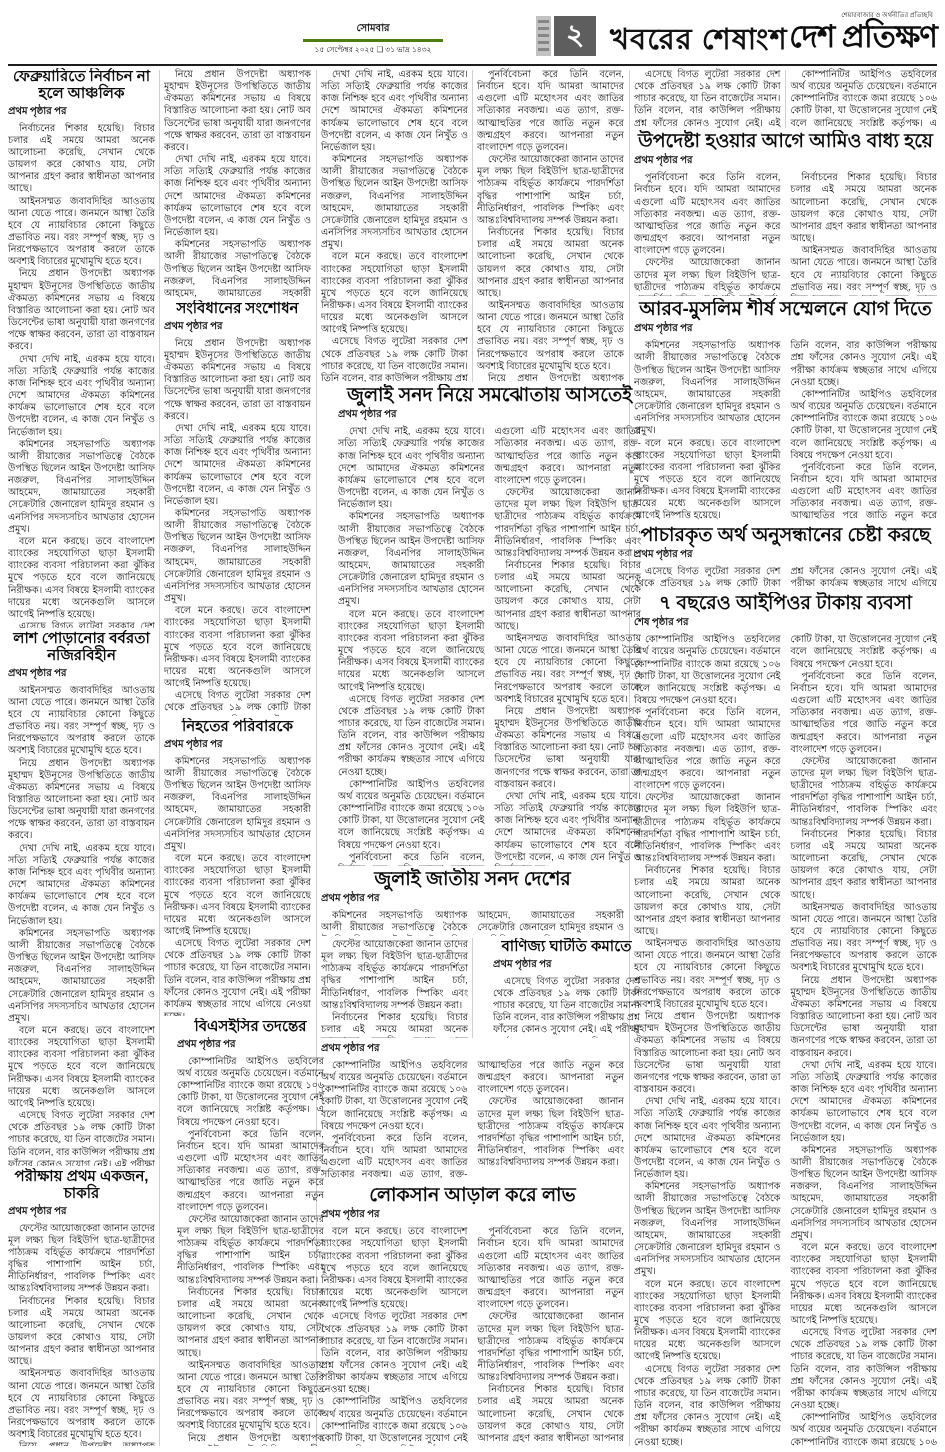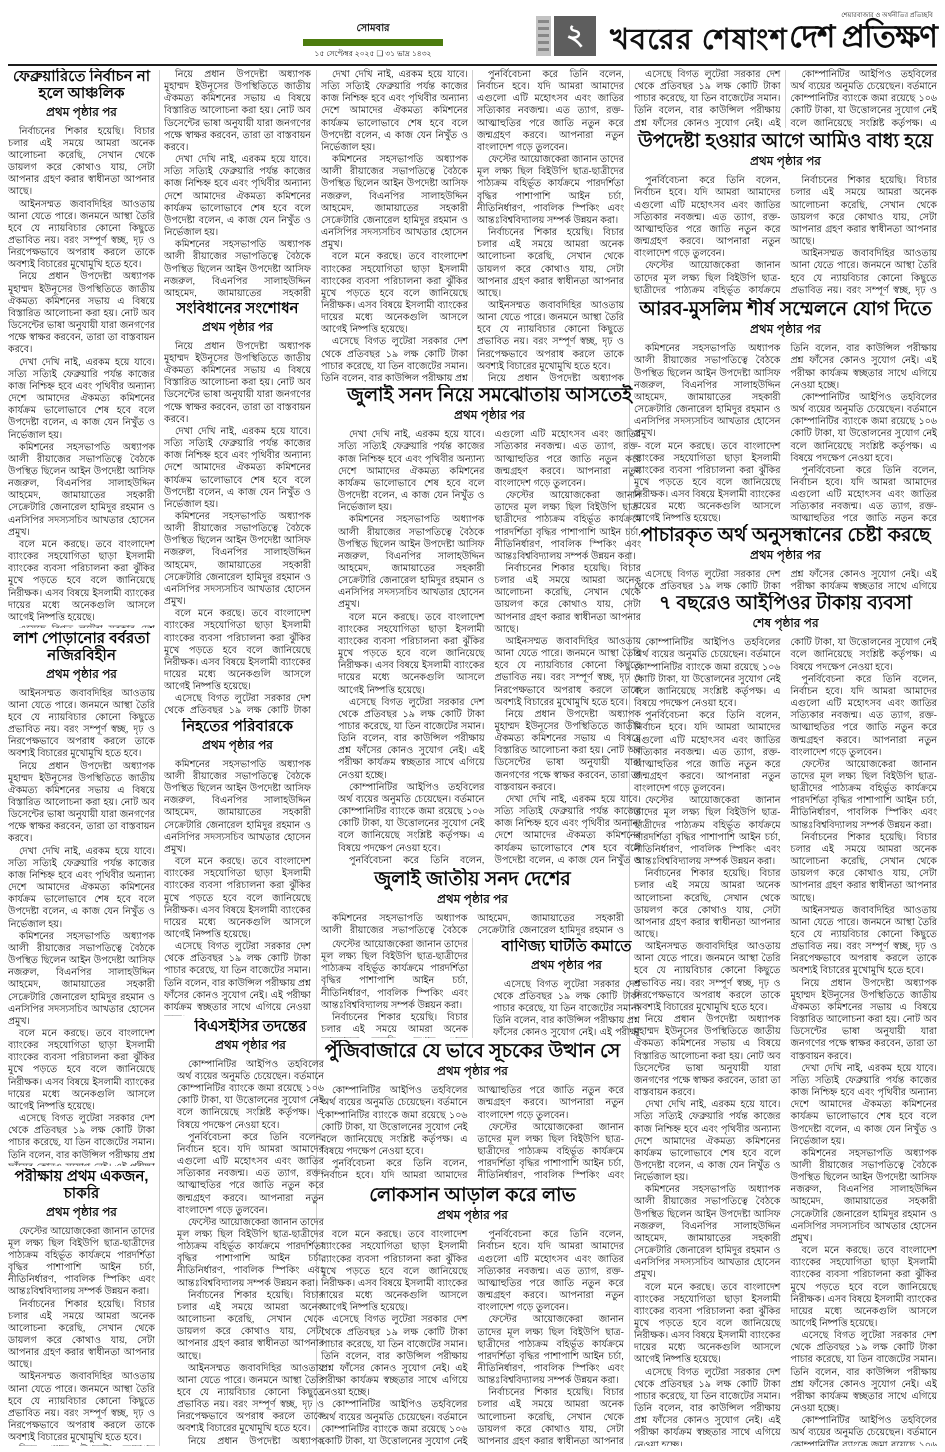--- a/index.html
+++ b/index.html
@@ -2,38 +2,38 @@
 <html><head>
 <meta charset="utf-8">
 <style>
   html,body{margin:0;padding:0;background:#e9e9e9;}
   .page{position:relative;width:945px;height:1452px;margin:0 auto;background:#ffffff;
         font-family:"Liberation Sans",sans-serif;color:#111;overflow:hidden;}
   
   .hdr{position:absolute;left:8px;top:10px;width:929px;height:54px;}
   .day-date{position:absolute;left:295px;top:10px;width:140px;text-align:center;}
   .day{font-size:10px;font-weight:700;}
-  .date-line{font-size:7.5px;border-top:7px solid #4d7c0f;margin-top:2px;padding-top:2px;white-space:nowrap;}
+  .date-line{font-size:7.5px;border-top:3px solid #4d7c0f;margin-top:2px;padding-top:2px;white-space:nowrap;}
   .ornament{position:absolute;left:528px;top:6px;width:15px;height:40px;background:#c2c2c2;}
   .ornament i{position:absolute;left:2px;top:4px;width:11px;height:32px;
       background:repeating-linear-gradient(180deg,#6d6d6d 0 3px,#c2c2c2 3px 7px);opacity:.7;}
   .pagenum{position:absolute;left:546px;top:6px;width:42px;height:40px;background:#5e5e5e;color:#fff;
       font-size:28px;font-weight:700;display:flex;align-items:center;justify-content:center;}
   .section-title{position:absolute;left:602px;top:6px;font-size:29px;font-weight:700;letter-spacing:1px;white-space:nowrap;}
   .masthead{position:absolute;right:0;top:0;text-align:right;}
   .masthead .tagline{font-size:6.5px;color:#222;margin-right:4px;}
   .masthead .mtitle{font-size:31px;font-weight:800;line-height:1;letter-spacing:-1px;color:#0d0d0d;text-align:center;}
   .hdr-rule{position:absolute;left:8px;top:64px;width:929px;height:2px;background:#1c1c1c;}
   
   .vsep{position:absolute;width:1px;background:#cfcfcf;}
   
   .art{position:absolute;overflow:hidden;display:flex;flex-direction:column;}
   .hl{font-size:15px;line-height:1.12;font-weight:700;text-align:center;margin:0 0 1px;color:#0b0b0b;}
   .art.wide .hl{font-size:19px;}
-  .cont{font-size:12px;font-weight:700;text-align:center;margin:0 0 2px;}
+  .cont{font-size:10px;font-weight:700;margin:0 0 2px;font-family:Liberation Serif, serif;}
   .body{flex:1 1 auto;overflow:hidden;font-size:9.5px;line-height:1.28;text-align:justify;}
   .body p{margin:0;text-indent:11px;}
   .cols2{column-count:2;column-gap:10px;}
   #rA1{left:8px;top:68px;width:147px;height:560px;}
   #rA2{left:8px;top:630px;width:147px;height:536px;}
   #rA3{left:8px;top:1168px;width:147px;height:278px;}
   #rB0{left:164px;top:68px;width:147px;height:230px;}
   #rB1{left:164px;top:300px;width:147px;height:416px;}
   #rB2{left:164px;top:718px;width:147px;height:298px;}
   #rB3{left:164px;top:1018px;width:147px;height:428px;margin-left:13px;}
@@ -210,21 +210,20 @@
       </div>
   </section>
   <section class="art" id="rD1">
     <h2 class="hl">বাণিজ্য ঘাটতি কমাতে</h2>
     <div class="cont">প্রথম পৃষ্ঠার পর</div>
     <div class="body">
         <p>এসেছে বিগত লুটেরা সরকার দেশ থেকে প্রতিবছর ১৯ লক্ষ কোটি টাকা পাচার করেছে, যা তিন বাজেটের সমান। তিনি বলেন, বার কাউন্সিল পরীক্ষায় প্রশ্ন ফাঁসের কোনও সুযোগ নেই। এই পরীক্ষা কার্যক্রম স্বচ্ছতার সাথে এগিয়ে নেওয়া হচ্ছে।</p>
       </div>
   </section>
   <section class="art wide" id="rC4">
-    <h2 class="hl">পুঁজিবাজারে যে ভাবে সূচকের উত্থান সে</h2>
     <div class="cont">প্রথম পৃষ্ঠার পর</div>
     <div class="body cols2">
         <p>কোম্পানিটির আইপিও তহবিলের অর্থ ব্যয়ের অনুমতি চেয়েছেন। বর্তমানে কোম্পানিটির ব্যাংকে জমা রয়েছে ১০৬ কোটি টাকা, যা উত্তোলনের সুযোগ নেই বলে জানিয়েছে সংশ্লিষ্ট কর্তৃপক্ষ। এ বিষয়ে পদক্ষেপ নেওয়া হবে।</p>
         <p>পুনর্বিবেচনা করে তিনি বলেন, নির্বাচন হবে। যদি আমরা আমাদের এগুলো এটি মহোৎসব এবং জাতির সত্যিকার নবজন্ম। এত ত্যাগ, রক্ত-আত্মাহুতির পরে জাতি নতুন করে জন্মগ্রহণ করবে। আপনারা নতুন বাংলাদেশ গড়ে তুলবেন।</p>
         <p>ফেস্টের আয়োজকেরা জানান তাদের মূল লক্ষ্য ছিল বিইউপি ছাত্র-ছাত্রীদের পাঠ্যক্রম বহির্ভূত কার্যক্রমে পারদর্শিতা বৃদ্ধির পাশাপাশি আইন চর্চা, নীতিনির্ধারণ, পাবলিক স্পিকিং এবং আন্তঃবিশ্ববিদ্যালয় সম্পর্ক উন্নয়ন করা।</p>
       </div>
   </section>
   <section class="art wide" id="rC5">
     <h2 class="hl">লোকসান আড়াল করে লাভ</h2>
     <div class="cont">প্রথম পৃষ্ঠার পর</div>

